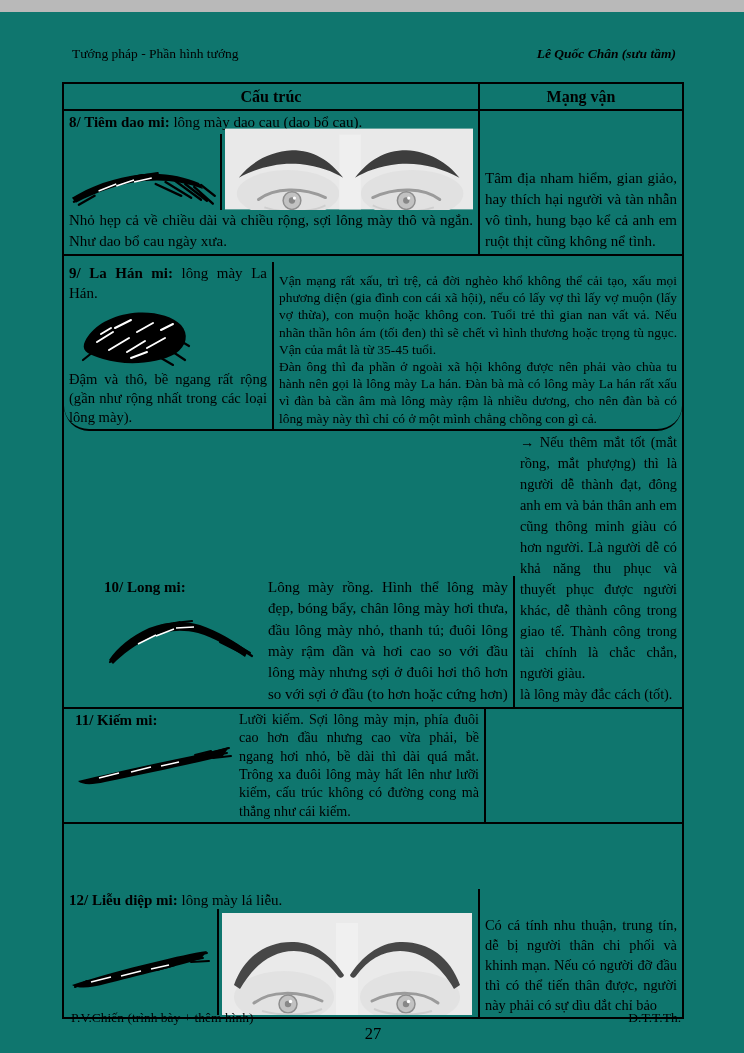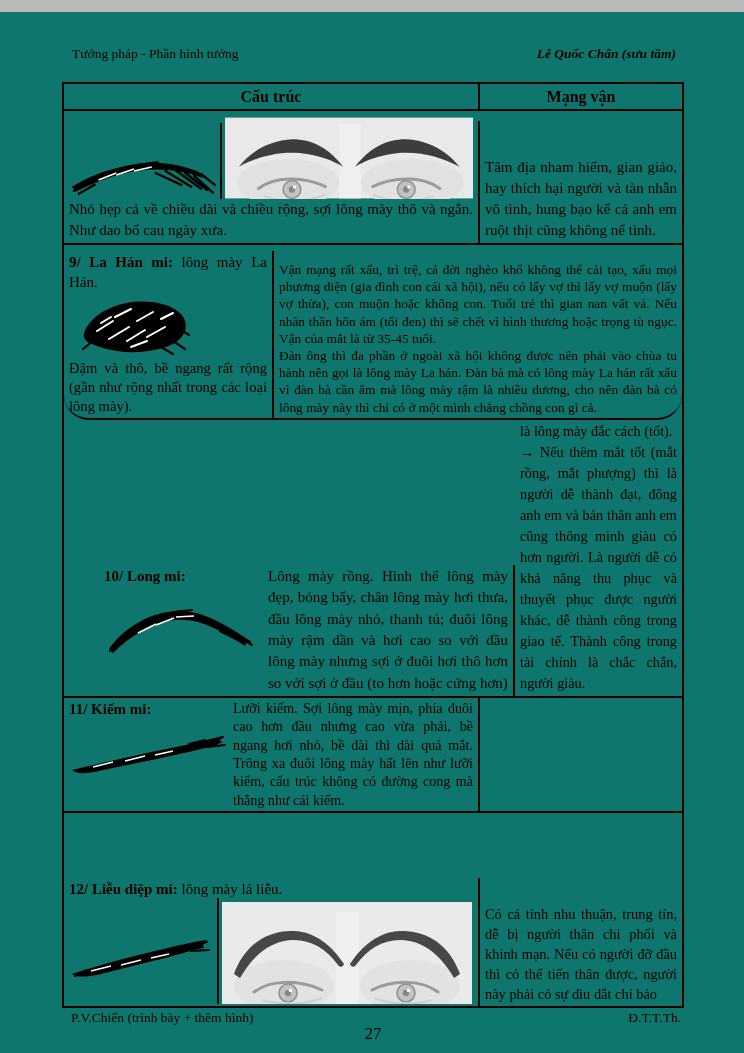--- a/index.html
+++ b/index.html
@@ -25,21 +25,21 @@
   .cl{width:416px;border-right:2px solid #000;flex:none;}
   .cl9{width:210px;border-right:2px solid #000;flex:none;}
   .cr{flex:1;min-width:0;}
 
   .thead{font-weight:bold;text-align:center;font-size:16px;}
   .thead .cell{padding:0;line-height:25px;height:25px;}
 
   .r8{min-height:134px;}
   .r9{min-height:174px;border-radius:25px;}
   .r10{min-height:195px;padding-left:35px;}
-  .r11{min-height:112px;}
+  .r11{min-height:112px;padding-left:6px;}
   .r12{min-height:193px;}
 
   .cl9-body{font-size:14.6px;line-height:19px;}
   .cr9{font-size:13.4px;line-height:17.2px;padding-top:16px;}
   .cr10{font-size:14.3px;line-height:21px;}
   .cr11{font-size:13.8px;line-height:18px;}
   .cr12{font-size:14.4px;line-height:20px;}
   .desc10{font-size:15px;line-height:21.3px;}
   .desc11{font-size:14.1px;line-height:18.4px;}
 
@@ -62,20 +62,21 @@
 
   <div class="doc-table">
 
     <div class="trow thead">
       <div class="cell cl">Cấu trúc</div>
       <div class="cell cr">Mạng vận</div>
     </div>
 
     <div class="trow r8">
       <div class="cell cl">
+        <p><b>8/ Tiêm dao mi:</b><span> lông mày dao cau (dao bổ cau).</span></p>
         <div class="media" style="margin-top:-5px;">
           <svg width="150" height="50" viewBox="0 0 150 50">
             <path d="M3,38 C20,27 46,17 74,14 C96,12 116,16 132,23 L136,29 C117,22 97,19 77,21 C53,23 26,33 7,43 Z" fill="#000"></path>
             <g stroke="#000" stroke-width="2.4" stroke-linecap="round" fill="none">
               <path d="M5,42 L20,33 M10,45 L26,36"></path>
               <path d="M88,24 L114,36 M98,22 L124,38 M108,21 L134,40 M118,24 L140,41 M127,27 L146,44 M134,25 L148,36"></path>
               <path d="M70,16 L90,13 M52,20 L74,15"></path>
             </g>
             <g stroke="#fff" stroke-width="1.6" fill="none">
                 <path d="M30,31 L48,24 M48,26 L66,20 M66,22 L84,18"></path>
@@ -143,22 +144,22 @@
                   <path d="M34,28 L52,19 M52,20 L70,13 M72,12 L90,11"></path>
                 </g>
             </svg>
           </div>
           <div class="desccol">
             <p class="just desc10">Lông mày rồng. Hình thể lông mày đẹp, bóng bẩy, chân lông mày hơi thưa, đầu lông mày nhỏ, thanh tú; đuôi lông mày rậm dần và hơi cao so với đầu lông mày nhưng sợi ở đuôi hơi thô hơn so với sợi ở đầu (to hơn hoặc cứng hơn)</p>
           </div>
         </div>
       </div>
       <div class="cell cr cr10">
+        <p class="just">→ Nếu thêm mắt tốt (mắt rồng, mắt phượng) thì là người dễ thành đạt, đông anh em và bản thân anh em cũng thông minh giàu có hơn người. Là người dễ có khả năng thu phục và thuyết phục được người khác, dễ thành công trong giao tế. Thành công trong tài chính là chắc chắn, người giàu.</p>
         <p class="just">là lông mày đắc cách (tốt).</p>
-        <p class="just">→ Nếu thêm mắt tốt (mắt rồng, mắt phượng) thì là người dễ thành đạt, đông anh em và bản thân anh em cũng thông minh giàu có hơn người. Là người dễ có khả năng thu phục và thuyết phục được người khác, dễ thành công trong giao tế. Thành công trong tài chính là chắc chắn, người giàu.</p>
       </div>
     </div>
 
     <div class="trow r11">
       <div class="cell cl">
         <div class="split">
           <div class="labcol">
             <p><b>11/ Kiếm mi:</b></p>
             <svg width="160" height="42" viewBox="0 0 160 42" style="margin-top:12px;">
               <path d="M3,38 C28,32 68,23 102,16 C122,12 140,8 154,4 L148,13 C118,21 68,31 30,39 C17,42 7,42 3,38 Z" fill="#000"></path>

